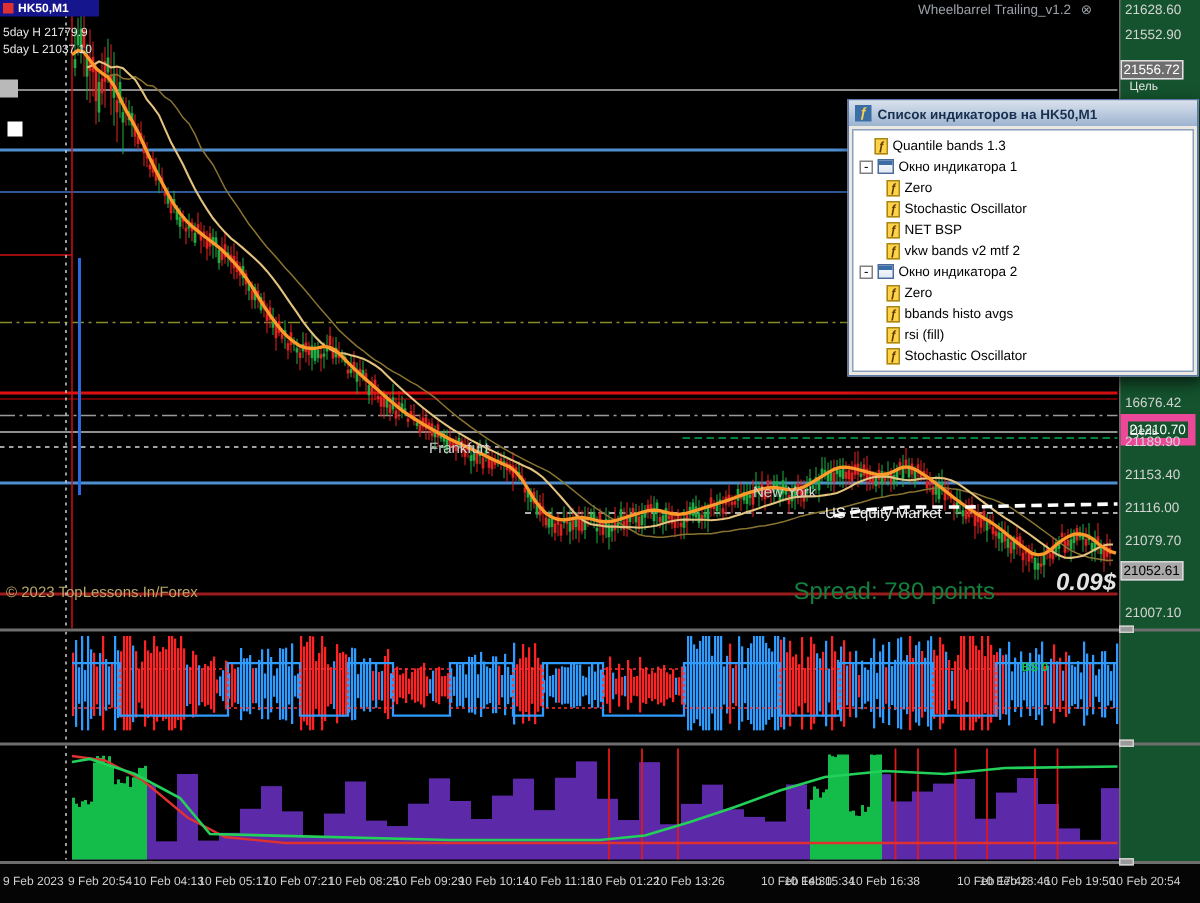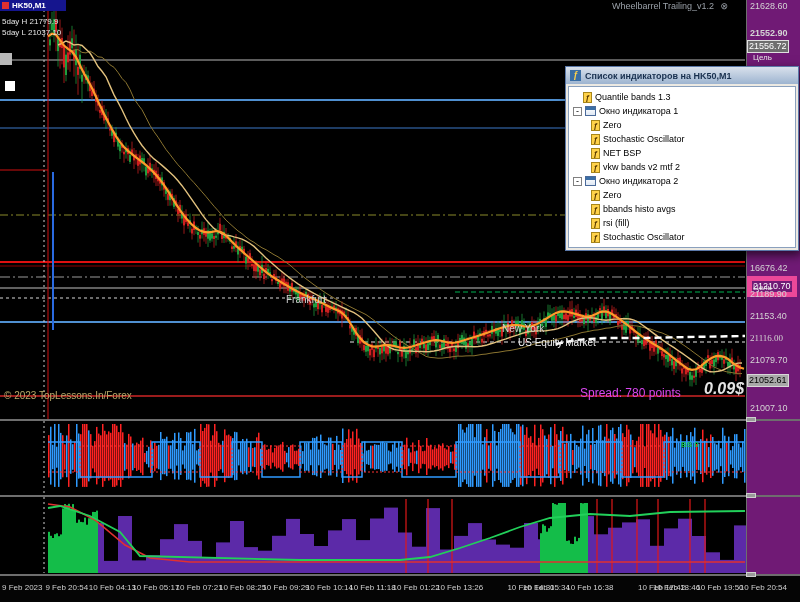--- a/index.html
+++ b/index.html
@@ -4,43 +4,43 @@
 <style>
   html,body{margin:0;padding:0;background:#222;}
   #root{position:relative;width:800px;height:602px;background:#000;overflow:hidden;
         font-family:"Liberation Sans",sans-serif;}
   svg{position:absolute;left:0;display:block;}
   #main-chart{top:0;}
   #ind1{top:421px;}
   #ind2{top:497px;}
   .sep{position:absolute;left:0;width:800px;height:2px;background:#6e6e6e;}
   .grip{position:absolute;width:10px;height:5px;background:#9a9a9a;border:1px solid #cfcfcf;box-sizing:border-box;}
-  #price-axis{position:absolute;left:746px;top:0;width:54px;height:576px;background:#701a75;
+  #price-axis{position:absolute;left:746px;top:0;width:54px;height:576px;background:#14532d;
               border-left:1px solid #6e6e6e;}
   .pl{position:absolute;left:3px;font-size:9px;color:#d4d4d4;white-space:nowrap;line-height:11px;}
   .pl.bid{left:0;background:#6e6e6e;color:#fff;border:1px solid #e0e0e0;padding:0 1px;}
   .pl.ask{left:0;background:#a8a8a8;color:#000;border:1px solid #d8d8d8;padding:0 1px;}
   .pl.boxed{left:0;border:5px solid #ec4899;color:#fff;padding:0 1px;}
   .tgt{position:absolute;left:6px;font-size:8px;color:#e6e6e6;}
   #time-axis{position:absolute;left:0;top:576px;width:800px;height:26px;background:#050505;}
   .tl{position:absolute;top:7px;font-size:8px;color:#cfcfcf;white-space:nowrap;}
   .ov{position:absolute;white-space:nowrap;}
   #symbar{position:absolute;left:0;top:0;width:66px;height:11px;background:#15158e;
           display:flex;align-items:center;gap:3px;padding-left:2px;box-sizing:border-box;}
   #symbar .red{width:7px;height:7px;background:#e03030;flex:none;}
   #symbar .txt{font-size:8px;color:#fff;font-weight:bold;}
   #high-label,#low-label{left:2px;font-size:8px;color:#e4e4e4;}
   #high-label{top:17px;}  #low-label{top:28px;}
   #ea-label{top:1px;left:612px;font-size:9px;color:#9aa0a8;}
   #ea-label .eax{margin-left:4px;color:#9aa0a8;}
   #frankfurt{left:286px;top:294px;font-size:10px;color:#cfcfcf;}
   #newyork{left:502px;top:323px;font-size:10px;color:#cfcfcf;}
-  #usequity{left:518px;top:337px;font-size:10px;color:#efefef;}
+  #usequity{left:550px;top:337px;font-size:10px;color:#efefef;}
   #copyright{left:4px;top:390px;font-size:10px;color:#b8a96a;}
-  #spread{left:580px;top:386px;font-size:12px;color:#d946ef;}
+  #spread{left:529px;top:386px;font-size:16px;color:#15803d;}
   #bigval{left:704px;top:380px;font-size:16px;color:#e5e5e5;font-weight:bold;font-style:italic;}
   #bs-label{left:681px;top:440px;font-size:8px;color:#18c24a;font-weight:bold;}
   #handle-gray{left:0;top:53px;width:12px;height:12px;background:#b9b9b9;}
   #handle-white{left:5px;top:81px;width:10px;height:10px;background:#ffffff;}
   #dialog{position:absolute;left:565px;top:66px;width:232px;background:#ece9e2;
           border:1px solid #5a78a8;box-shadow:3px 4px 10px rgba(0,0,0,.65);}
   .dlg-title{height:17px;background:linear-gradient(#d9e1ec,#9db4d0);display:flex;align-items:center;
              gap:4px;padding:0 4px;font-size:9px;font-weight:bold;color:#18304f;}
   .dlg-ico{width:11px;height:11px;background:#3a6ea5;color:#ffd24a;font-size:9px;line-height:11px;
            text-align:center;font-style:italic;flex:none;}
@@ -1537,27 +1537,27 @@
       <line x1="658" y1="499" x2="658" y2="573" stroke="#e01818" stroke-width="1.2"></line>
       <line x1="690" y1="499" x2="690" y2="573" stroke="#e01818" stroke-width="1.2"></line>
       <line x1="705" y1="499" x2="705" y2="573" stroke="#e01818" stroke-width="1.2"></line>
       <polyline points="48,504 70,507 95,520 125,545 150,558 190,562 745,562" fill="none" stroke="#e03030" stroke-width="1.6"></polyline>
       <polyline points="48,508 60,506 90,516 120,532 140,556 300,560 400,560 430,557 460,548 490,538 520,527 550,518 590,514 630,516 670,512 745,511" fill="none" stroke="#22d05a" stroke-width="1.8"></polyline>
       <line x1="44" y1="497" x2="44" y2="573" stroke="#cfcfcf" stroke-width="1" stroke-dasharray="2,3"></line>
     </svg>
 
   <div id="price-axis">
       <div class="pl plain" style="top: 1px;">21628.60</div>
-      <div class="pl plain" style="top: 28px; font-weight: bold;">21552.90</div>
+      <div class="pl plain" style="top: 18px;">21552.90</div>
       <div class="pl bid" style="top: 40px;">21556.72</div>
       <div class="pl plain" style="top: 263px;">16676.42</div>
       <div class="pl boxed" style="top: 276px;">21210.70</div>
       <div class="pl plain" style="top: 289px;">21189.90</div>
       <div class="pl plain" style="top: 311px;">21153.40</div>
-      <div class="pl plain" style="top: 333px; font-family: Liberation Serif, serif;">21116.00</div>
+      <div class="pl plain" style="top: 333px;">21116.00</div>
       <div class="pl plain" style="top: 355px;">21079.70</div>
       <div class="pl ask" style="top: 374px;">21052.61</div>
       <div class="pl plain" style="top: 403px;">21007.10</div>
       <div class="tgt" style="top: 53px;">Цель</div>
       <div class="tgt" style="top: 283px;">Цель</div>
     </div>
   <div id="time-axis">
       <div class="tl" style="left: 2px;">9 Feb 2023</div>
       <div class="tl" style="left: 45.4px;">9 Feb 20:54</div>
       <div class="tl" style="left: 88.8px;">10 Feb 04:13</div>

